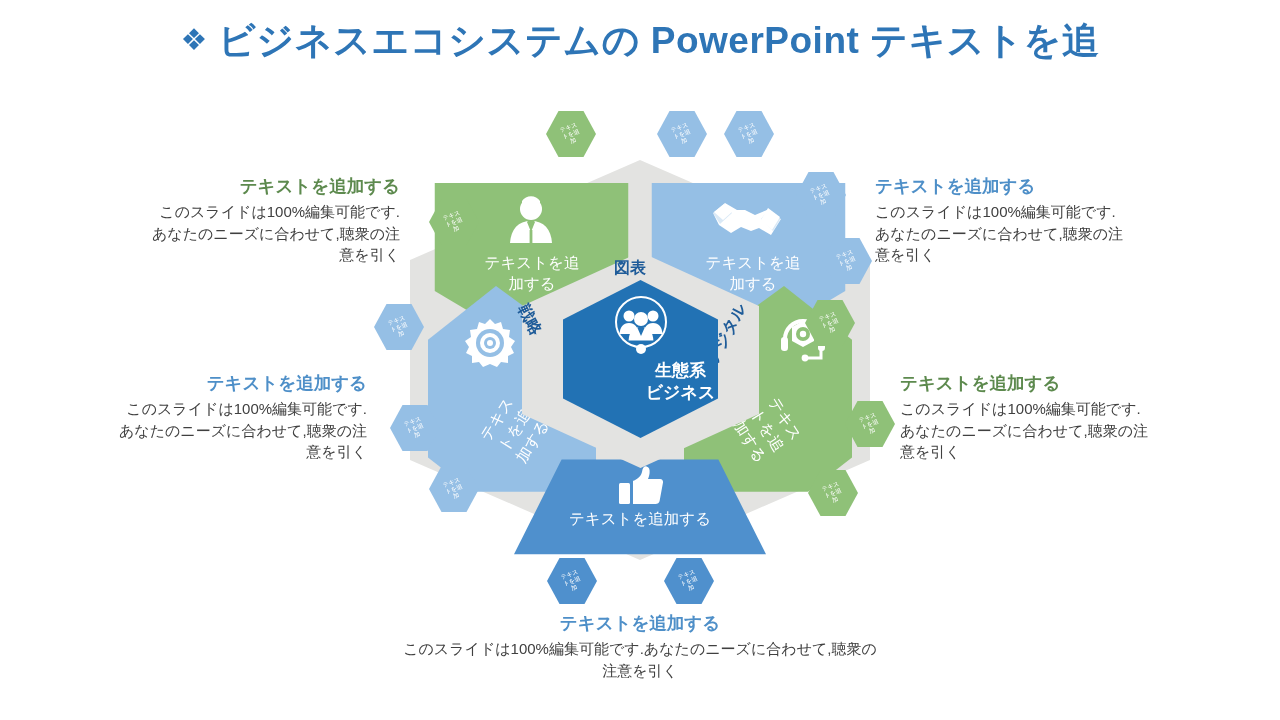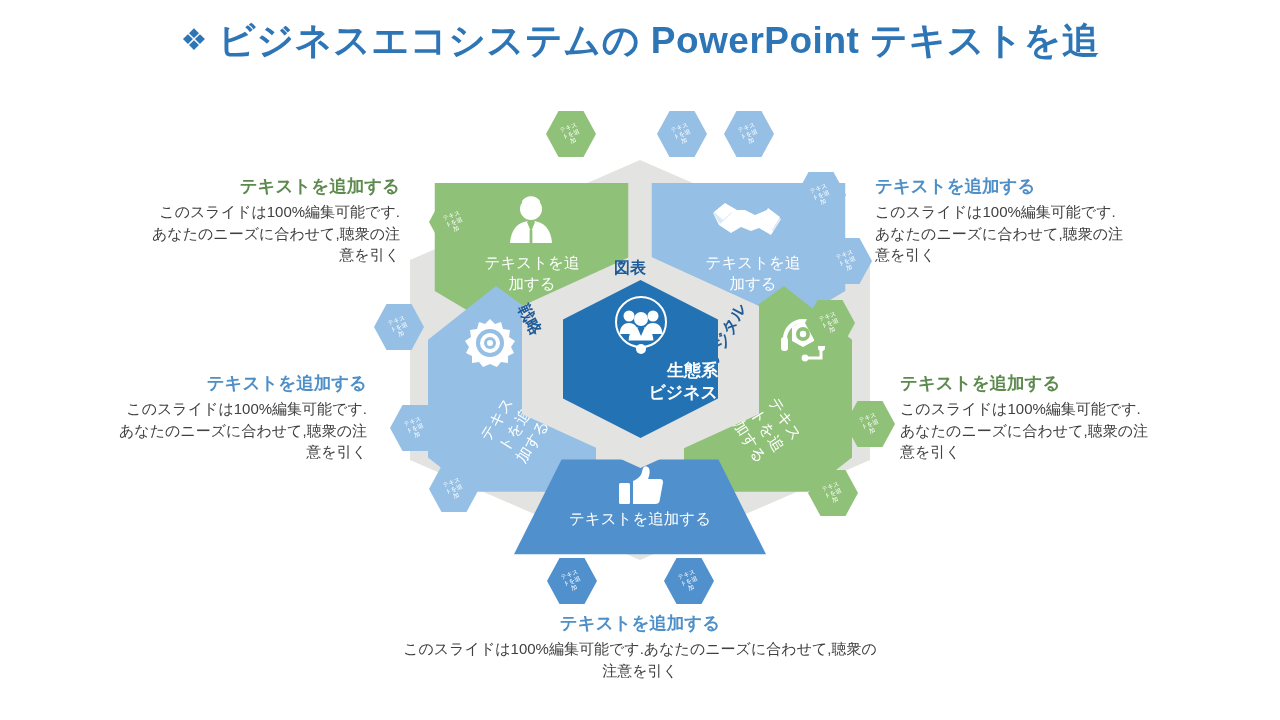--- a/index.html
+++ b/index.html
@@ -165,26 +165,27 @@
     width: 155px;
     height: 158px;
     background: #2272b4;
     clip-path: polygon(50% 0%, 100% 25%, 100% 75%, 50% 100%, 0% 75%, 0% 25%);
   }
   #core-title {
     position: absolute;
     left: 563px;
     top: 265px;
     width: 155px;
-    text-align: right;
+    text-align: center;
     color: #ffffff;
     font-size: 17px;
     font-weight: bold;
     line-height: 1.3;
     white-space: pre-line;
+    padding-left: 40px;
   }
   #core-icon {
     position: absolute;
     left: 610px;
     top: 200px;
   }
 
   
   .sat-hex {
     position: absolute;

